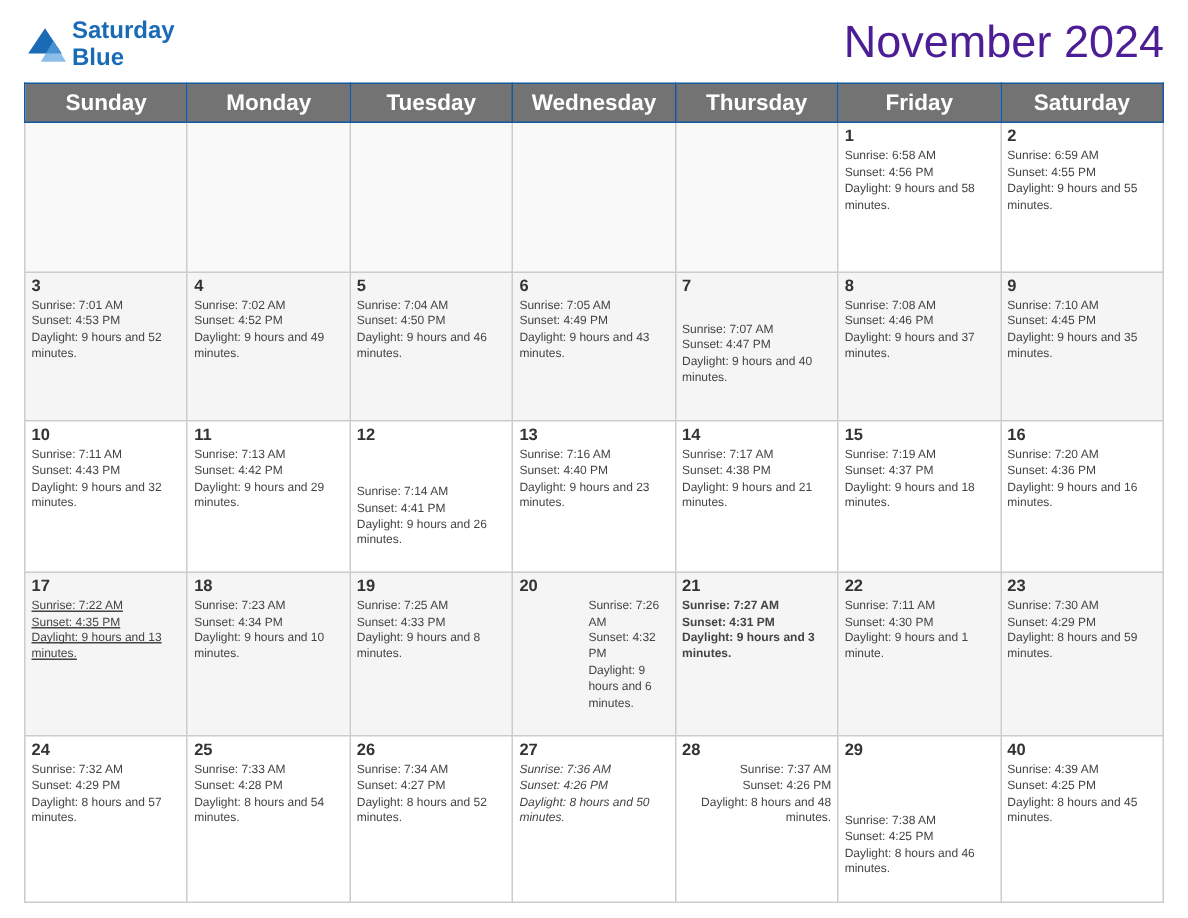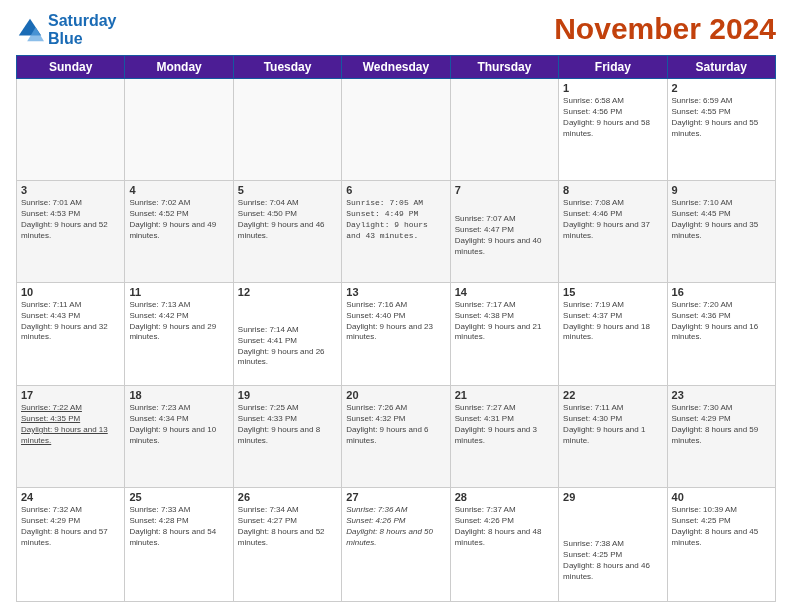--- a/index.html
+++ b/index.html
@@ -39,38 +39,38 @@
     }
     .logo-icon {
       width: 28px;
       height: 28px;
     }
     .title-block {
       text-align: right;
     }
     .main-title {
       font-size: 30px;
-      font-weight: bold;
-      color: #c2410c;
+      font-weight: normal;
+      color: #4c1d95;
     }
     .subtitle {
       font-size: 16px;
       color: #555;
     }
     table {
       width: 100%;
       border-collapse: collapse;
       flex: 1;
       table-layout: fixed;
     }
     thead tr th {
-      background-color: #4c1d95;
+      background-color: #737373;
       color: #fff;
       text-align: center;
-      font-size: 12px;
+      font-size: 15px;
       padding: 4px 2px;
       border: 1px solid #1558a0;
       font-weight: bold;
     }
     tbody tr td {
       vertical-align: top;
       border: 1px solid #ccc;
       padding: 3px 4px;
       font-size: 8.5px;
       color: #333;
@@ -162,21 +162,21 @@
 Daylight: 9 hours and 49 minutes.</div>
           </td>
           <td>
             <span class="day-num">5</span>
             <div class="day-info" style="white-space: pre-line;">Sunrise: 7:04 AM
 Sunset: 4:50 PM
 Daylight: 9 hours and 46 minutes.</div>
           </td>
           <td>
             <span class="day-num">6</span>
-            <div class="day-info" style="white-space: pre-line; font-family: Liberation Mono, monospace;">Sunrise: 7:05 AM
+            <div class="day-info" style="white-space: pre-line;">Sunrise: 7:05 AM
 Sunset: 4:49 PM
 Daylight: 9 hours and 43 minutes.</div>
           </td>
           <td>
             <span class="day-num">7</span>
             <div class="day-info" style="white-space: pre-line; margin-top: 18px;">Sunrise: 7:07 AM
 Sunset: 4:47 PM
 Daylight: 9 hours and 40 minutes.</div>
           </td>
           <td>
@@ -250,27 +250,27 @@
 Daylight: 9 hours and 10 minutes.</div>
           </td>
           <td>
             <span class="day-num">19</span>
             <div class="day-info" style="white-space: pre-line;">Sunrise: 7:25 AM
 Sunset: 4:33 PM
 Daylight: 9 hours and 8 minutes.</div>
           </td>
           <td>
             <span class="day-num">20</span>
-            <div class="day-info" style="white-space: pre-line;">Sunrise: 7:26 AM
+            <div class="day-info" style="white-space: pre-line; margin-left: 46px;">Sunrise: 7:26 AM
 Sunset: 4:32 PM
 Daylight: 9 hours and 6 minutes.</div>
           </td>
           <td>
             <span class="day-num">21</span>
-            <div class="day-info" style="white-space: pre-line;">Sunrise: 7:27 AM
+            <div class="day-info" style="white-space: pre-line; font-weight: bold;">Sunrise: 7:27 AM
 Sunset: 4:31 PM
 Daylight: 9 hours and 3 minutes.</div>
           </td>
           <td>
             <span class="day-num">22</span>
             <div class="day-info" style="white-space: pre-line;">Sunrise: 7:11 AM
 Sunset: 4:30 PM
 Daylight: 9 hours and 1 minute.</div>
           </td>
           <td>
@@ -300,32 +300,32 @@
 Daylight: 8 hours and 52 minutes.</div>
           </td>
           <td>
             <span class="day-num">27</span>
             <div class="day-info" style="white-space: pre-line; font-style: italic;">Sunrise: 7:36 AM
 Sunset: 4:26 PM
 Daylight: 8 hours and 50 minutes.</div>
           </td>
           <td>
             <span class="day-num">28</span>
-            <div class="day-info" style="white-space: pre-line;">Sunrise: 7:37 AM
+            <div class="day-info" style="white-space: pre-line; text-align: right;">Sunrise: 7:37 AM
 Sunset: 4:26 PM
 Daylight: 8 hours and 48 minutes.</div>
           </td>
           <td>
             <span class="day-num">29</span>
             <div class="day-info" style="white-space: pre-line; margin-top: 36px;">Sunrise: 7:38 AM
 Sunset: 4:25 PM
 Daylight: 8 hours and 46 minutes.</div>
           </td>
           <td>
             <span class="day-num">40</span>
-            <div class="day-info" style="white-space: pre-line;">Sunrise: 10:39 AM
+            <div class="day-info" style="white-space: pre-line;">Sunrise: 4:39 AM
 Sunset: 4:25 PM
 Daylight: 8 hours and 45 minutes.</div>
           </td>
         </tr>
       </tbody>
   </table>
 </div>
 
 </body></html>

